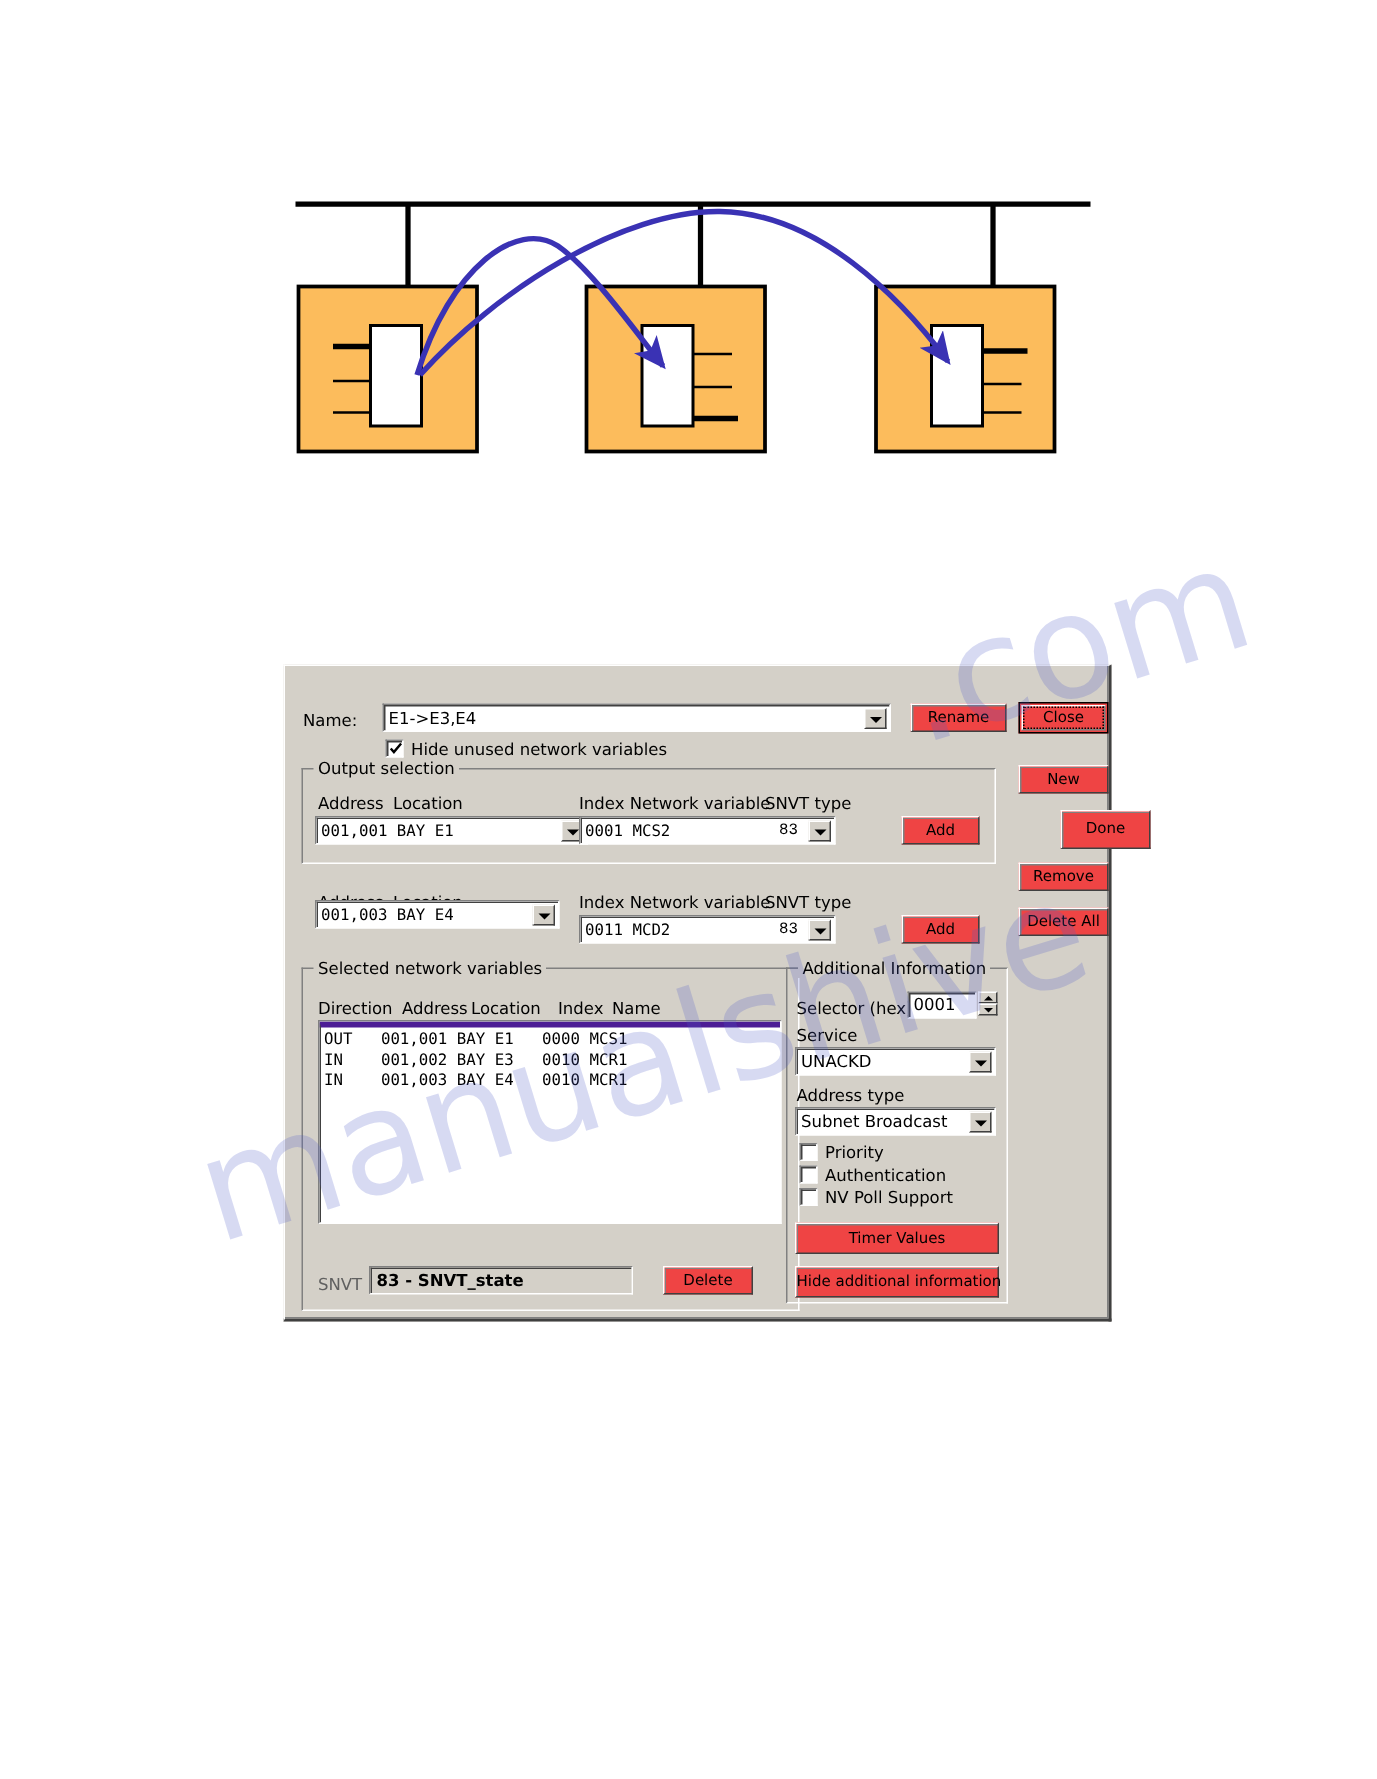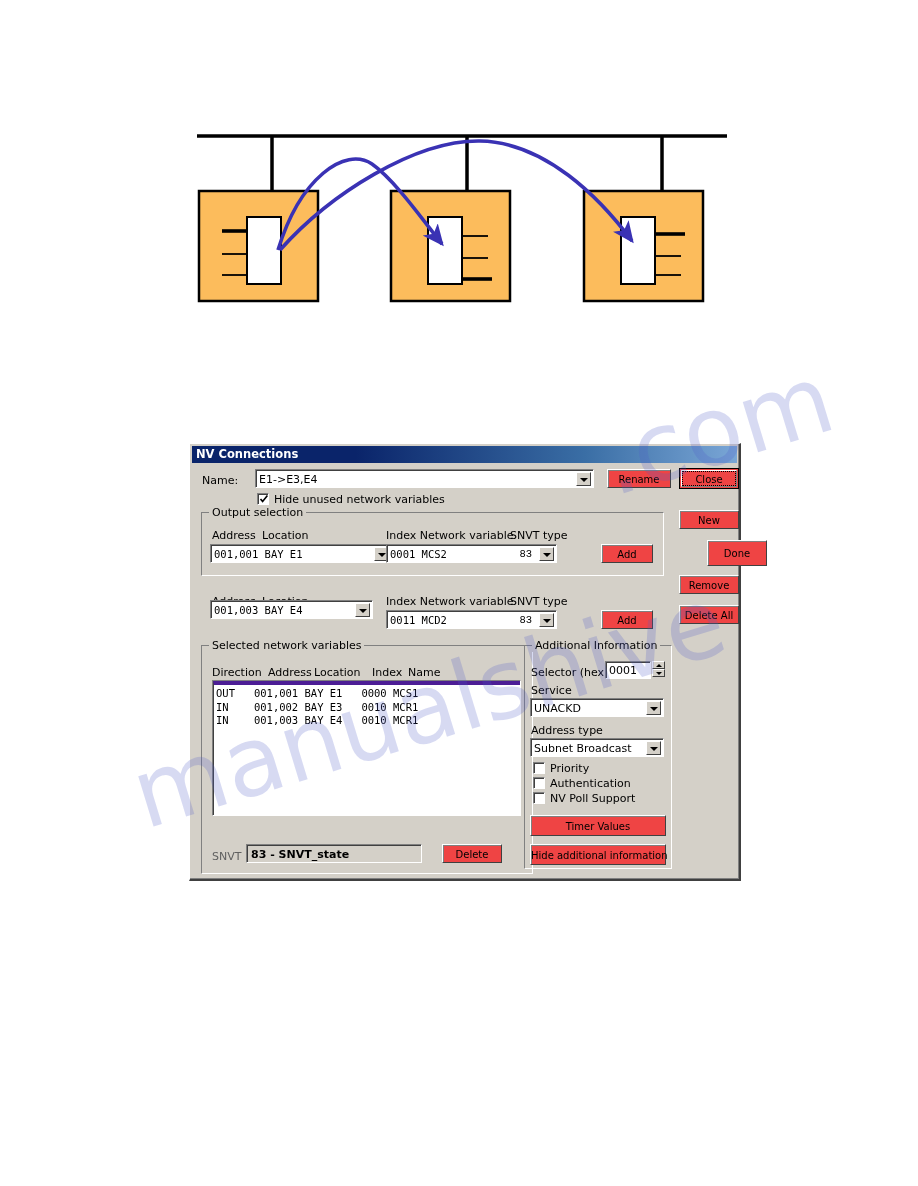--- a/index.html
+++ b/index.html
@@ -355,23 +355,20 @@
     </defs>
 
     <path d="M 98,132 C 120,60 165,28 192,46 C 215,62 245,105 262,126" fill="none" stroke="#3A32B4" stroke-width="3.6" marker-end="url(#arrhead)"></path>
 
     <path d="M 100,132 C 150,76 235,22 300,23 C 365,24 420,80 452,123" fill="none" stroke="#3A32B4" stroke-width="3.6" marker-end="url(#arrhead)"></path>
   </svg>
 
   <div id="nv-dialog">
     <div class="inner-frame"></div>
 
-    <div class="titlebar">
-      <span>NV Connections</span>
-    </div>
 
     <div class="lbl" style="left:12px; top:30px;">
       <span>Name:</span>
     </div>
     <div class="field" style="left:65px; top:25px; width:339px; height:19px;">
       <div class="fieldinner"></div>
       <span class="val" style="font-family:'DejaVu Sans',sans-serif; font-size:11px;">E1-&gt;E3,E4</span>
       <div class="ddbtn" style="right:2px;">
           <i></i>
         </div>

